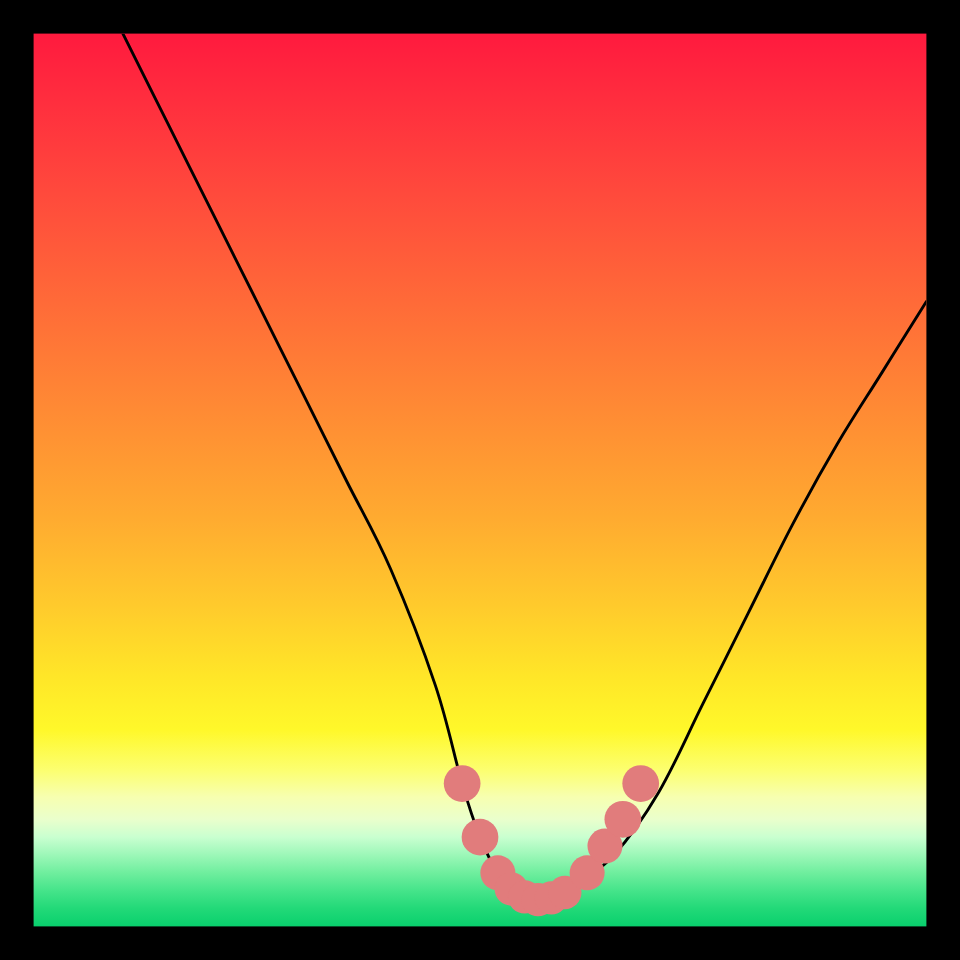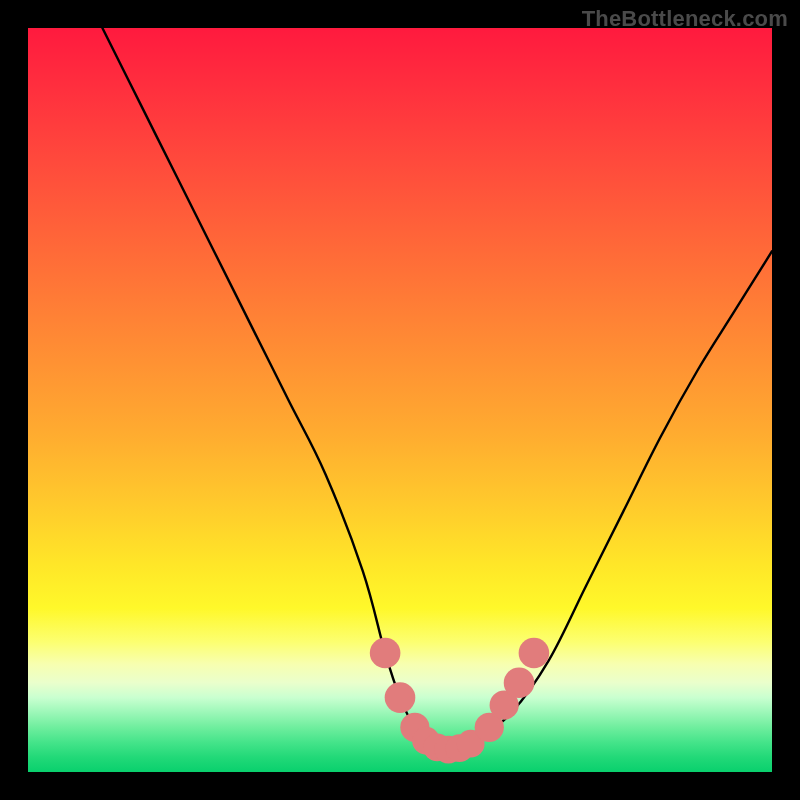--- a/index.html
+++ b/index.html
@@ -83,14 +83,13 @@
           <circle cx="420.35999999999996" cy="721.68" r="13.895199999999997" fill="#e17c7c"></circle>
           <circle cx="431.52" cy="720.192" r="13.895199999999997" fill="#e17c7c"></circle>
           <circle cx="442.68" cy="715.728" r="13.895199999999997" fill="#e17c7c"></circle>
           <circle cx="461.28" cy="699.36" r="14.602" fill="#e17c7c"></circle>
           <circle cx="476.16" cy="677.04" r="14.602" fill="#e17c7c"></circle>
           <circle cx="491.04" cy="654.72" r="15.3088" fill="#e17c7c"></circle>
           <circle cx="505.92" cy="624.96" r="15.3088" fill="#e17c7c"></circle>
         </g>
     </svg>
   </div>
-  <div class="watermark">TheBottleneck.com</div>
 </div>
 
 </body></html>

